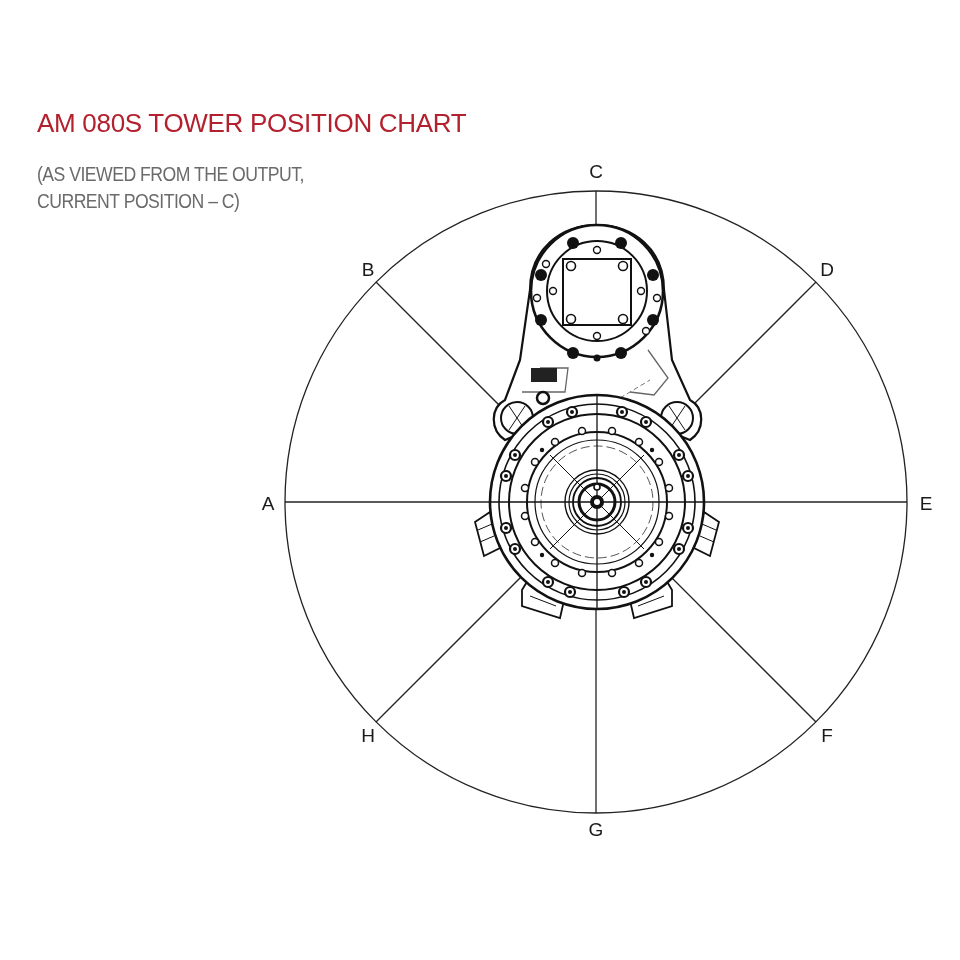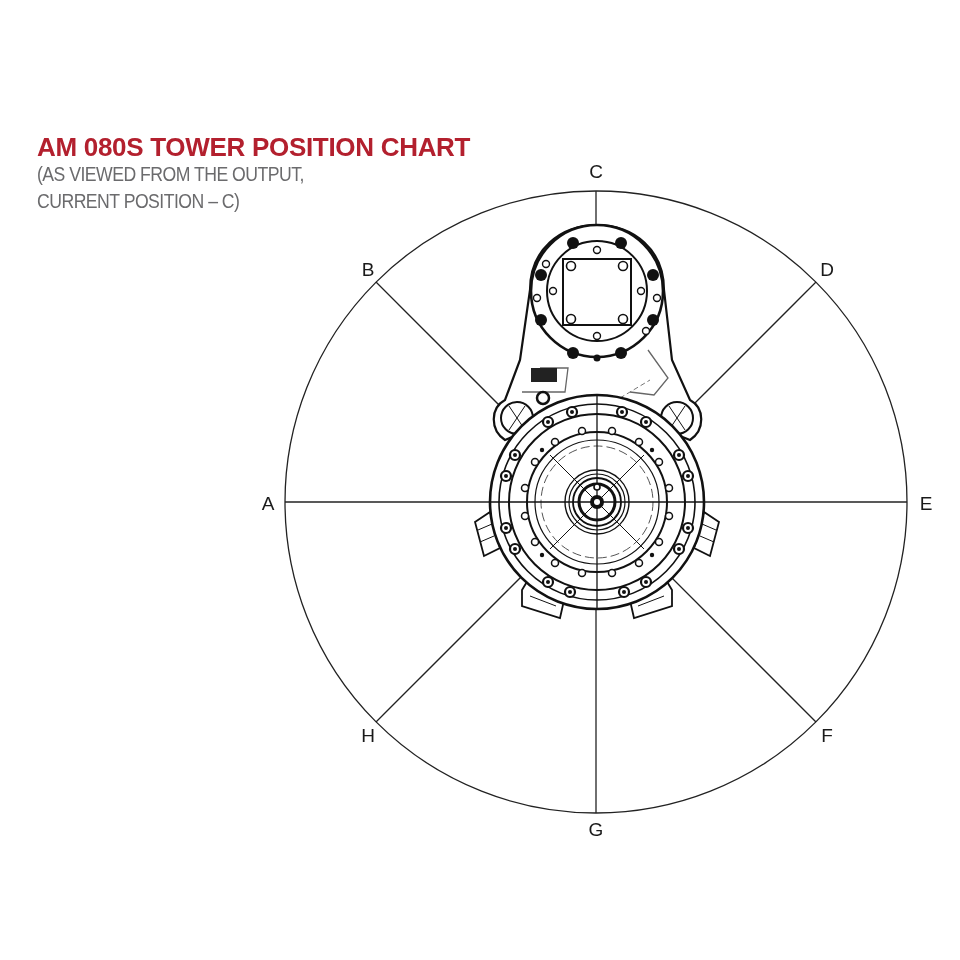--- a/index.html
+++ b/index.html
@@ -1,20 +1,20 @@
 <!DOCTYPE html>
 <html><head>
   <meta charset="utf-8">
   <style>
     html, body { margin: 0; padding: 0; background: #ffffff; }
     body { width: 960px; height: 960px; position: relative; overflow: hidden; font-family: "Liberation Sans", sans-serif; }
     .title {
-      position: absolute; left: 37px; top: 132px;
+      position: absolute; left: 37px; top: 108px;
       font-family: "Liberation Sans", sans-serif;
-      font-size: 26px; font-weight: bold; letter-spacing: -0.3px;
+      font-size: 26px; font-weight: normal; letter-spacing: -0.3px;
       white-space: nowrap;
     }
     .subtitle {
       position: absolute; left: 37px; top: 160px;
       font-family: "Liberation Sans", sans-serif;
       font-size: 20.5px; line-height: 27px; letter-spacing: -0.6px;
       transform: scaleX(0.86); transform-origin: left top;
       white-space: nowrap;
     }
     .subtitle span { display: block; }

